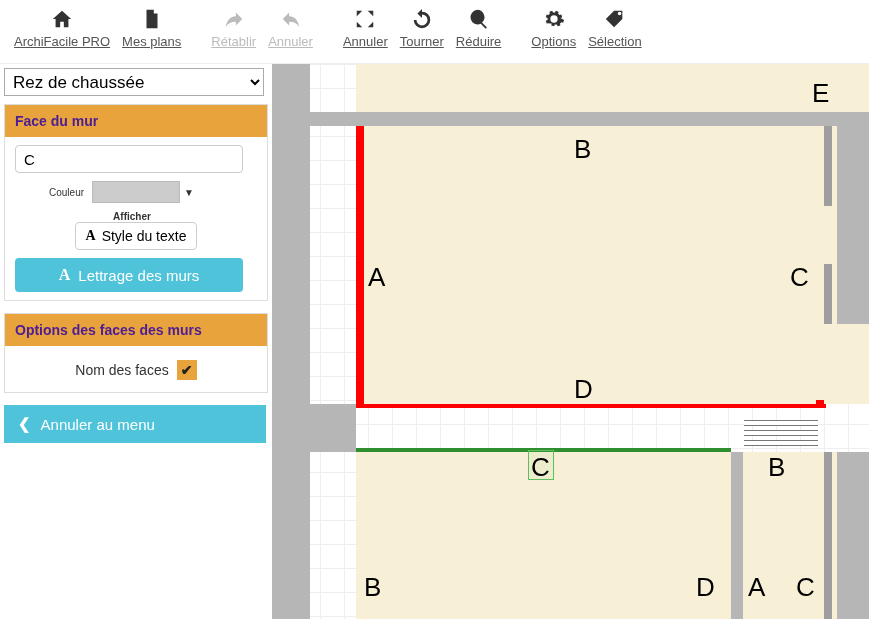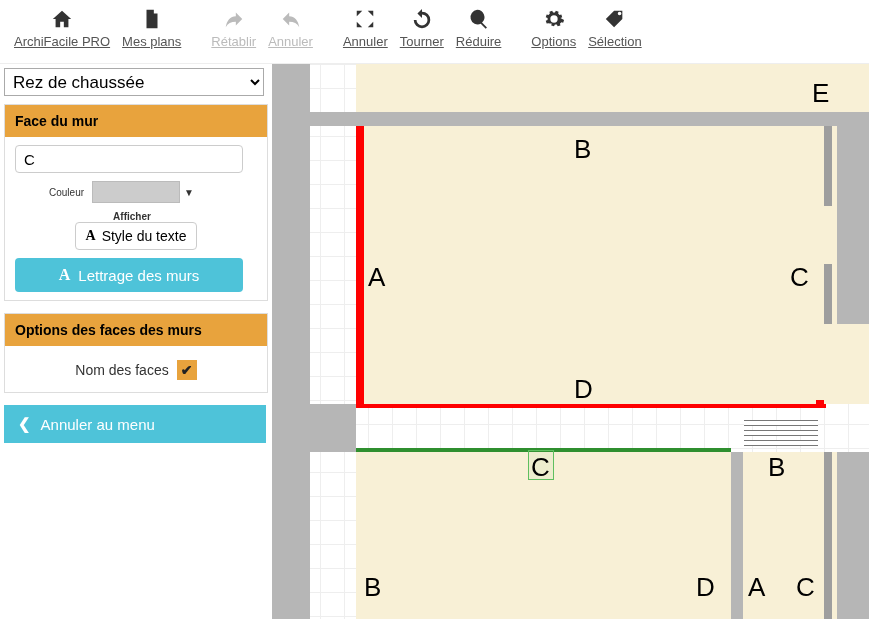--- a/index.html
+++ b/index.html
@@ -14,21 +14,21 @@
 .tbtn .lbl { margin-top: 2px; white-space: nowrap; text-decoration: underline; }
 
 
 .main { display: flex; height: calc(619px - 64px); }
 .left { width: 272px; flex-shrink: 0; padding: 0 4px; }
 .canvas-wrap { flex: 1; background: #fff; position: relative; overflow: hidden; }
 
 
 .floor-select { width: 260px; height: 28px; font-size: 17px; margin: 4px 0 8px 0; border: 1px solid #aaa; background: #fff; padding: 0 4px; }
 .panel { border: 1px solid #ddd; margin-bottom: 12px; background: #fff; }
-.panel-hd { background: #e8a33d; color: #000000; font-weight: bold; padding: 8px 10px; font-size: 14px; }
+.panel-hd { background: #e8a33d; color: #4c1d95; font-weight: bold; padding: 8px 10px; font-size: 14px; }
 .panel-body { padding: 8px 10px; }
 .name-input { width: 228px; height: 28px; border: 1px solid #ccc; border-radius: 4px; padding: 0 8px; font-size: 15px; margin-bottom: 8px; }
 .row { display: flex; align-items: center; margin-bottom: 8px; }
 .row .lab { width: auto; margin-right: 8px; font-size: 10px; }
 .color-swatch { width: 88px; height: 22px; background: #ccc; border: 1px solid #bbb; display: inline-block; }
 .caret { margin-left: 4px; font-size: 10px; }
 .style-btn { border: 1px solid #ccc; border-radius: 4px; padding: 5px 10px; background: #fff; font-size: 14px; cursor: pointer; display: inline-flex; align-items: center; }
 .style-btn .a { font-family: Georgia, serif; font-weight: bold; margin-right: 6px; }
 .wall-letter-btn { width: 228px; height: 34px; background: #4ec3d9; color: #fff; border: none; border-radius: 4px; font-size: 15px; cursor: pointer; display: flex; align-items: center; justify-content: center; }
 .wall-letter-btn .a { font-family: Georgia, serif; font-weight: bold; margin-right: 8px; font-size: 16px; }

